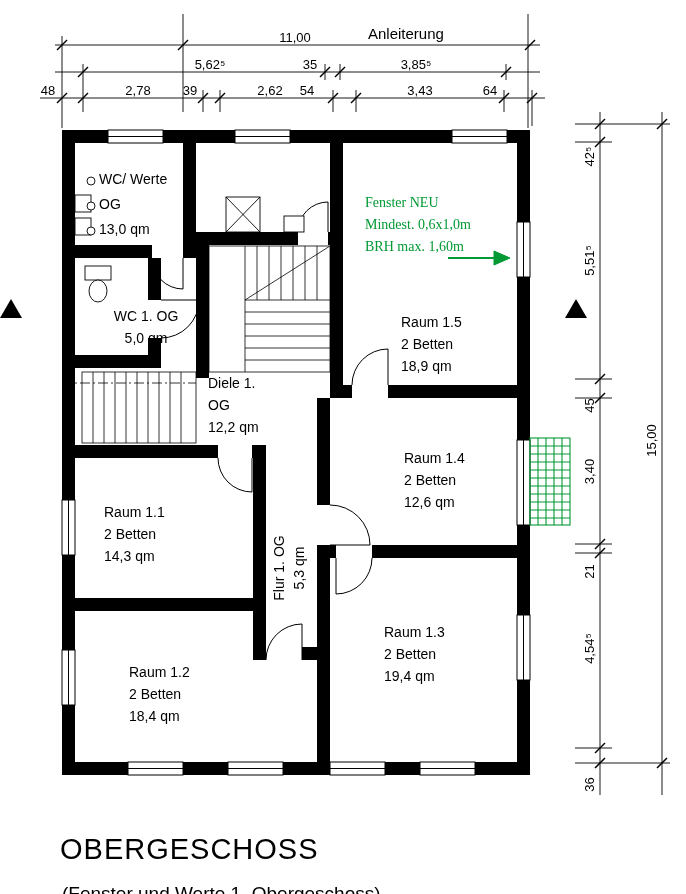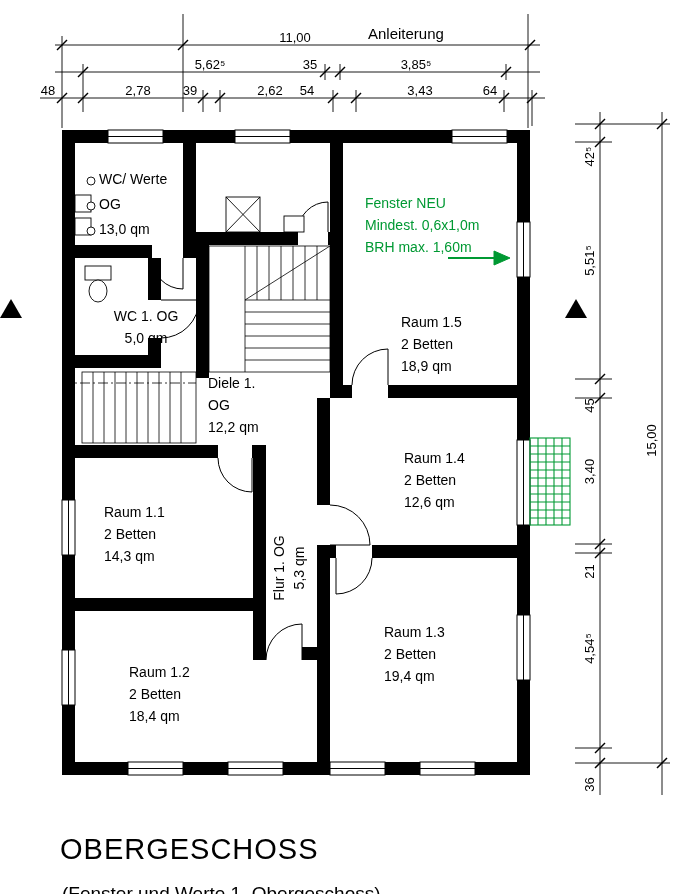--- a/index.html
+++ b/index.html
@@ -7,21 +7,21 @@
     position:relative;width:686px;height:894px;background:#fff;overflow:hidden;
     font-family:"Liberation Sans", sans-serif;color:#000;
   }
   .canvas svg{position:absolute;left:0;top:0;}
   .lbl{position:absolute;font-size:14px;white-space:nowrap;}
   .dim{position:absolute;font-size:13px;white-space:nowrap;}
   .room{position:absolute;font-size:14px;line-height:22px;white-space:nowrap;}
   .room div{white-space:nowrap;}
   .vdim{position:absolute;font-size:13px;width:70px;text-align:center;
         transform:rotate(-90deg);white-space:nowrap;}
-  .green{color:#009933;}
+  .green{color:#009933;font-family:Liberation Serif, serif;}
   .flur-lbl{position:absolute;left:246px;top:546px;width:90px;height:44px;
         transform:rotate(-90deg);text-align:center;font-size:14px;line-height:20px;}
   .title{position:absolute;left:60px;top:833px;font-size:29px;font-weight:normal;
         letter-spacing:1px;white-space:nowrap;}
   .subtitle{position:absolute;left:62px;top:883px;font-size:19px;white-space:nowrap;}
   .center{text-align:center;}
 </style>
 </head>
 <body>
 

